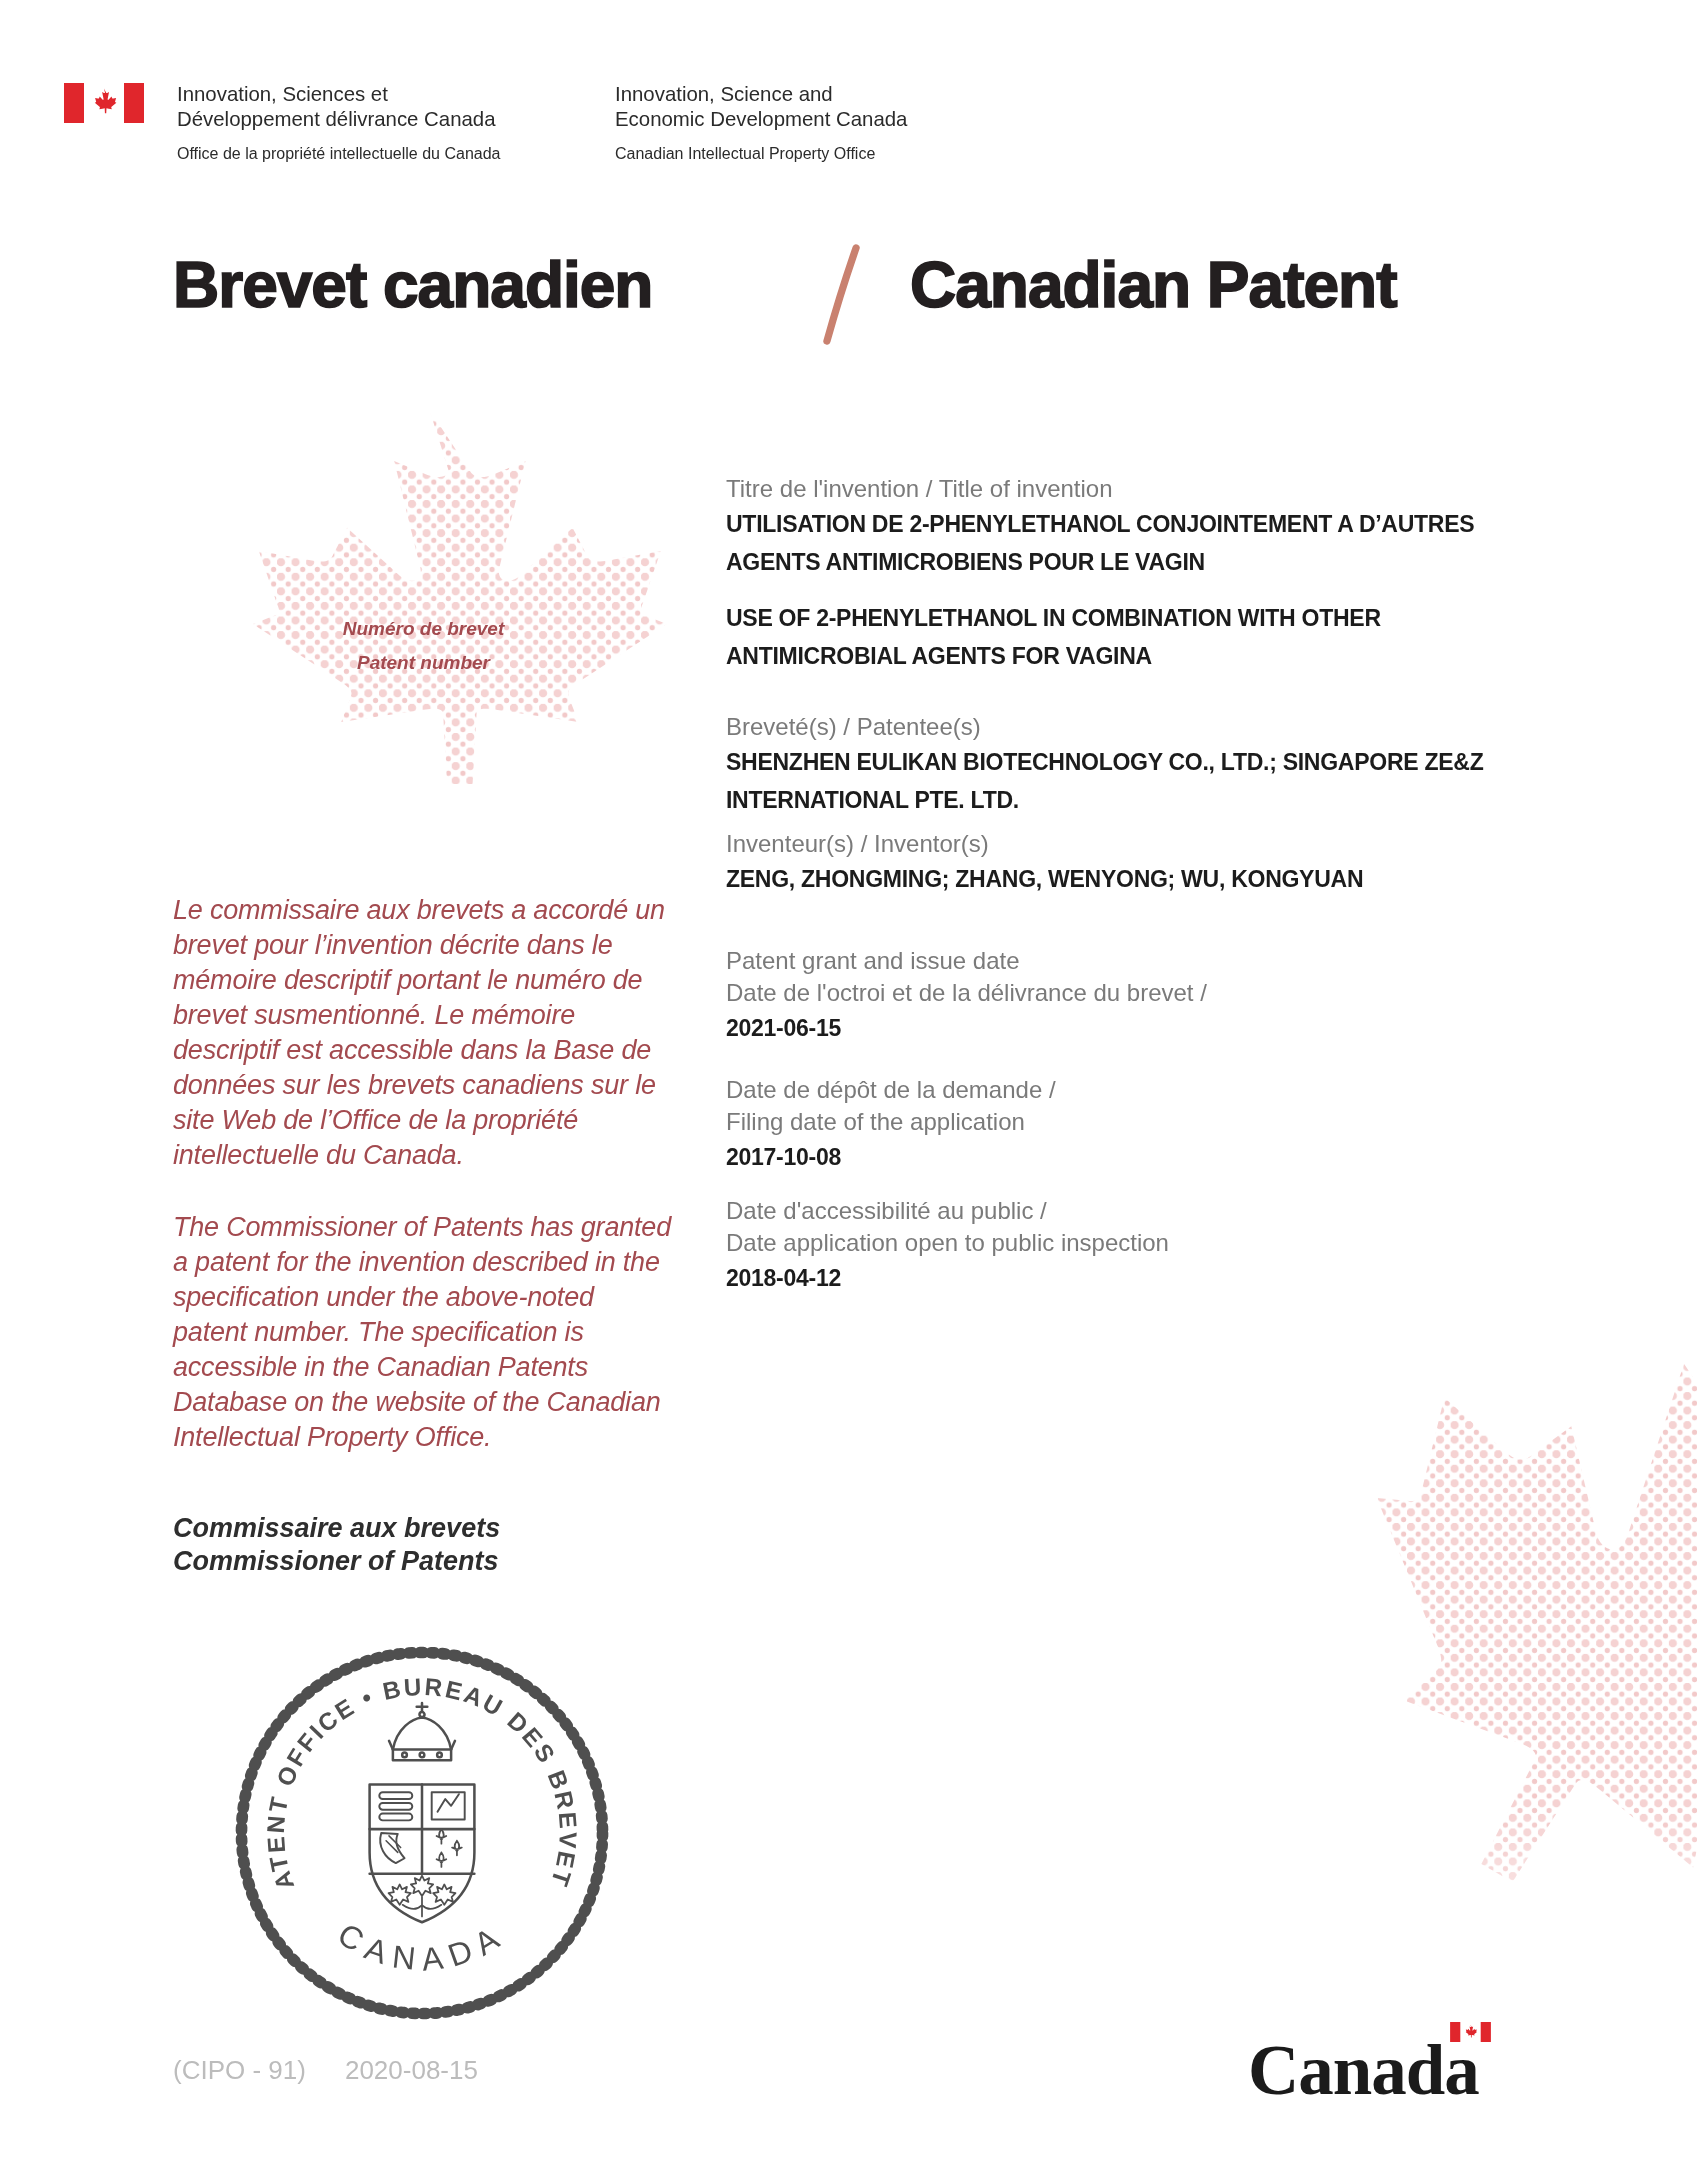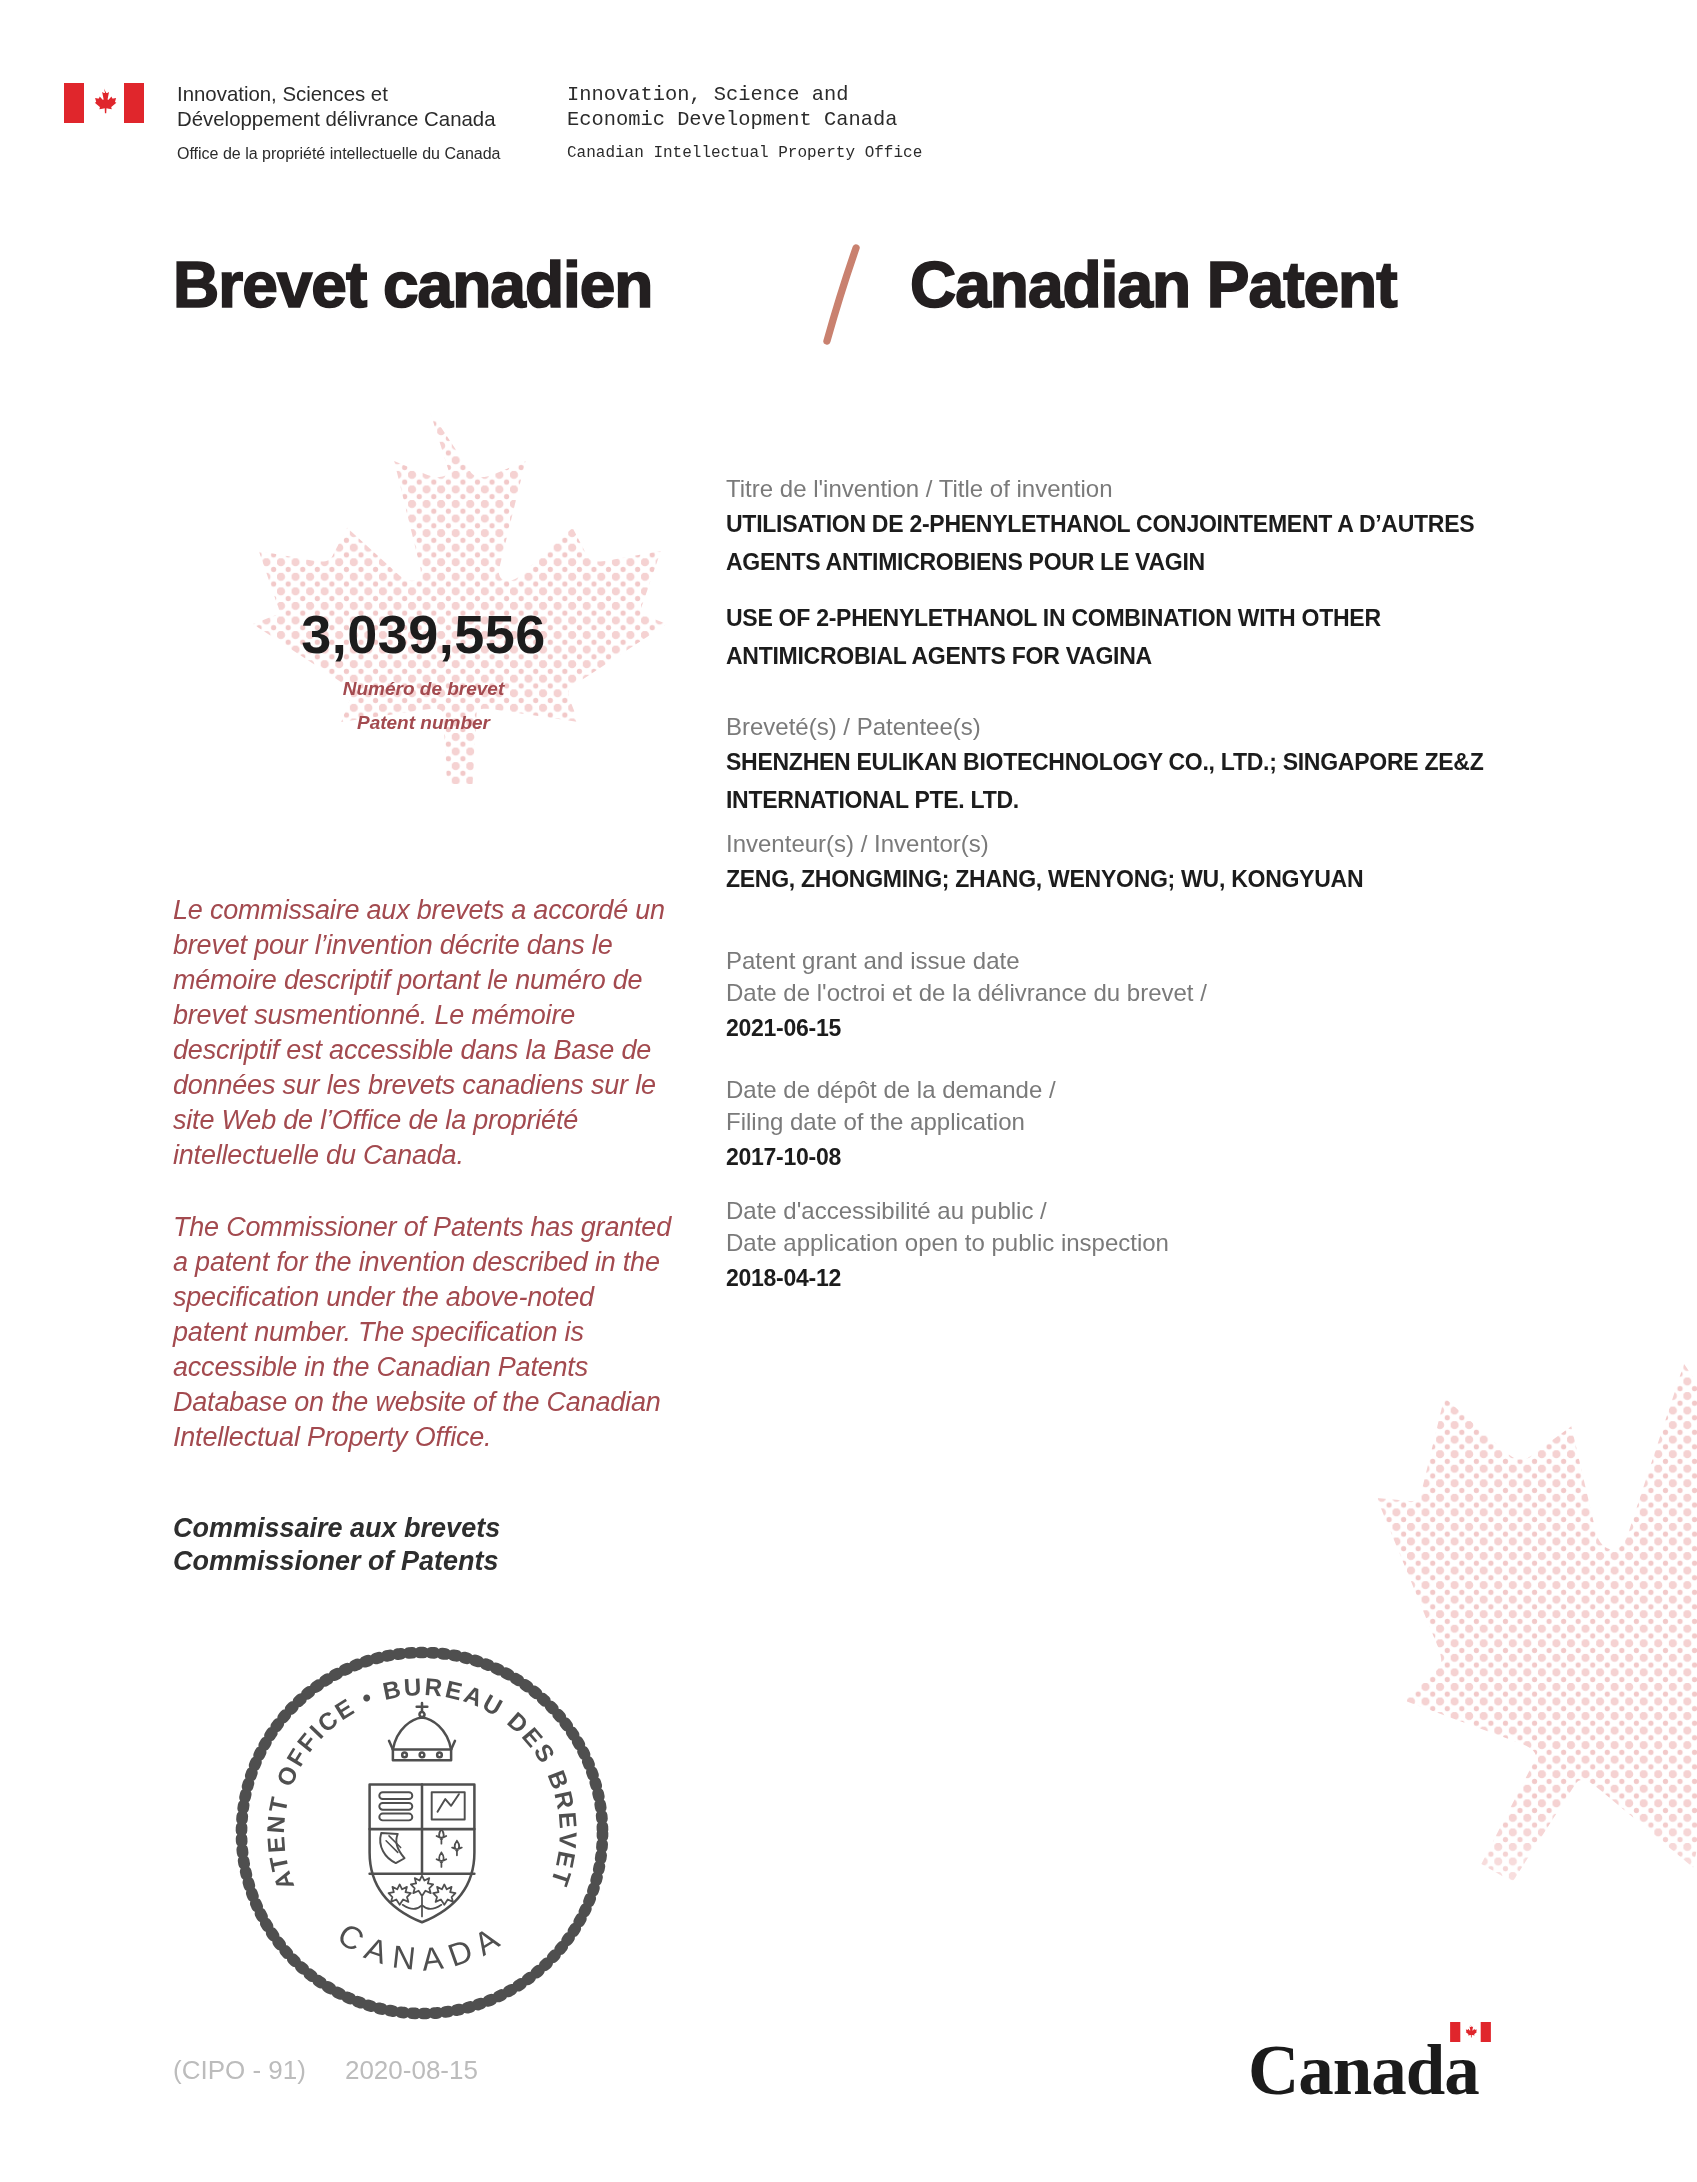--- a/index.html
+++ b/index.html
@@ -5,21 +5,21 @@
   html,body{margin:0;padding:0;background:#ffffff;}
   .page{
     position:relative;width:1697px;height:2182px;background:#fff;overflow:hidden;
     font-family:"Liberation Sans",sans-serif;color:#1c1c1c;
   }
   svg{display:block;}
   
   .header-flag{position:absolute;left:64px;top:83px;}
   .hdr-block{position:absolute;top:82px;font-size:20.4px;line-height:25px;color:#2b2b2b;}
   .hdr-block.fr{left:177px;}
-  .hdr-block.en{left:567px;font-family:Liberation Mono, monospace;}
+  .hdr-block.en{left:615px;}
   .hdr-block .office{margin-top:8.7px;font-size:16px;color:#2b2b2b;}
   
   .main-title{position:absolute;top:248px;left:0;width:100%;height:107px;color:var(--c-title);}
   .main-title .t{
     position:absolute;font-size:64px;font-weight:bold;letter-spacing:-1px;
     -webkit-text-stroke:1.7px currentColor;white-space:nowrap;
   }
   .main-title .t-fr{left:173px;}
   .main-title .t-en{left:910px;}
   .title-slash{position:absolute;left:820px;top:-3.9px;}
@@ -119,21 +119,20 @@
 
   <div class="main-title">
     <span class="t t-fr">Brevet canadien</span>
     <svg class="title-slash" width="43" height="101" viewBox="0 0 44 104">
       <path d="M37,4 Q21,50 7,100" fill="none" style="stroke:var(--c-slash)" stroke-width="7.5" stroke-linecap="round"></path>
     </svg>
     <span class="t t-en">Canadian Patent</span>
   </div>
 
   <div class="patent-num-block">
-    <div class="patent-number">3,039,556</div>
     <div class="patent-num-label first">Numéro de brevet</div>
     <div class="patent-num-label">Patent number</div>
   </div>
 
   <div class="dg" id="g-title">
     <div class="lbl">Titre de l'invention / Title of invention</div>
     <div class="val">UTILISATION DE 2-PHENYLETHANOL CONJOINTEMENT A D’AUTRES</div>
     <div class="val">AGENTS ANTIMICROBIENS POUR LE VAGIN</div>
     <div class="gap"></div>
     <div class="val">USE OF 2-PHENYLETHANOL IN COMBINATION WITH OTHER</div>

